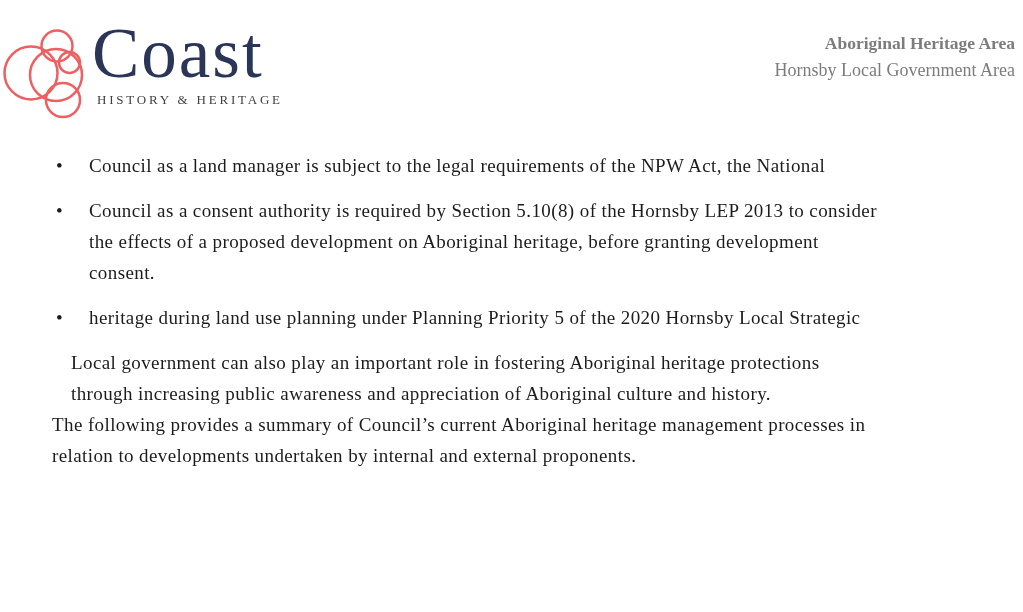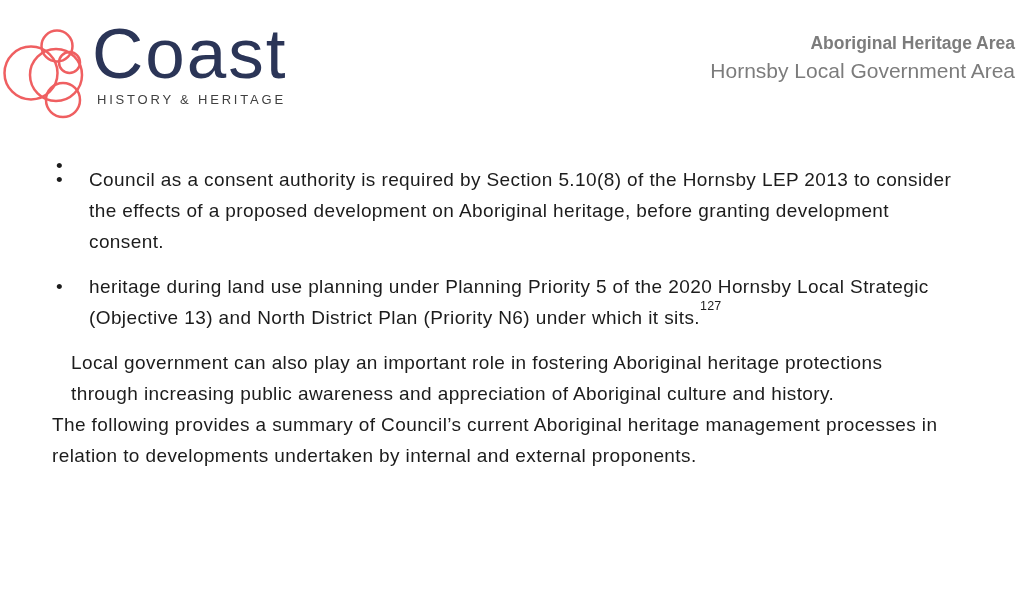--- a/index.html
+++ b/index.html
@@ -1,21 +1,21 @@
 <!DOCTYPE html>
 <html><head>
 <meta charset="utf-8">
 <style>
   html, body { margin: 0; padding: 0; background: #ffffff; }
   .page {
     position: relative;
     width: 1023px;
     height: 543px;
     background: #ffffff;
-    font-family: Liberation Sans, sans-serif;
+    font-family: Liberation Serif, serif;
     overflow: hidden;
   }
 
   
   .logo-mark {
     position: absolute;
     left: 3px;
     top: 20px;
     width: 96px;
     height: 102px;
@@ -42,21 +42,21 @@
     text-align: right;
   }
   .hdr-right {
     position: absolute;
     top: 30px;
     right: 8px;
     text-align: right;
     color: #7C7C7C;
   }
   .doc-title   { font-size: 17.5px; font-weight: 700; line-height: 27px; }
-  .doc-subtitle{ font-size: 21px; font-weight: 400; line-height: 27px; }
+  .doc-subtitle{ font-size: 18px; font-weight: 400; line-height: 27px; }
 
   
   .content {
     position: absolute;
     left: 52px;
     top: 150px;
     color: #1C1C1C;
   }
   .line {
     font-size: 19px;
@@ -103,33 +103,33 @@
     <div class="hdr-right">
       <div class="doc-title">Aboriginal Heritage Area</div>
       <div class="doc-subtitle">Hornsby Local Government Area</div>
     </div>
   </header>
 
   <main class="content">
 
     <div class="li">
       <span class="mk">•</span>
+      <div class="line"><span>Council as a land manager is subject to the legal requirements of the NPW Act, the National</span></div>
     </div>
 
     <div class="li">
       <span class="mk">•</span>
       <div class="line"><span>Council as a consent authority is required by Section 5.10(8) of the Hornsby LEP 2013 to consider</span></div>
       <div class="line"><span>the effects of a proposed development on Aboriginal heritage, before granting development</span></div>
       <div class="line"><span>consent.</span></div>
     </div>
 
     <div class="li">
       <span class="mk">•</span>
       <div class="line"><span>heritage during land use planning under Planning Priority 5 of the 2020 Hornsby Local Strategic</span></div>
-      <div class="line"><span>(Objective 13) and North District Plan (Priority N6) under which it sits.</span><sup class="fn">127</sup></div>
     </div>
 
     <div class="para p1">
       <div class="line"><span>Local government can also play an important role in fostering Aboriginal heritage protections</span></div>
       <div class="line"><span>through increasing public awareness and appreciation of Aboriginal culture and history.</span></div>
     </div>
 
     <div class="para p2">
       <div class="line"><span>The following provides a summary of Council’s current Aboriginal heritage management processes in</span></div>
       <div class="line"><span>relation to developments undertaken by internal and external proponents.</span></div>

